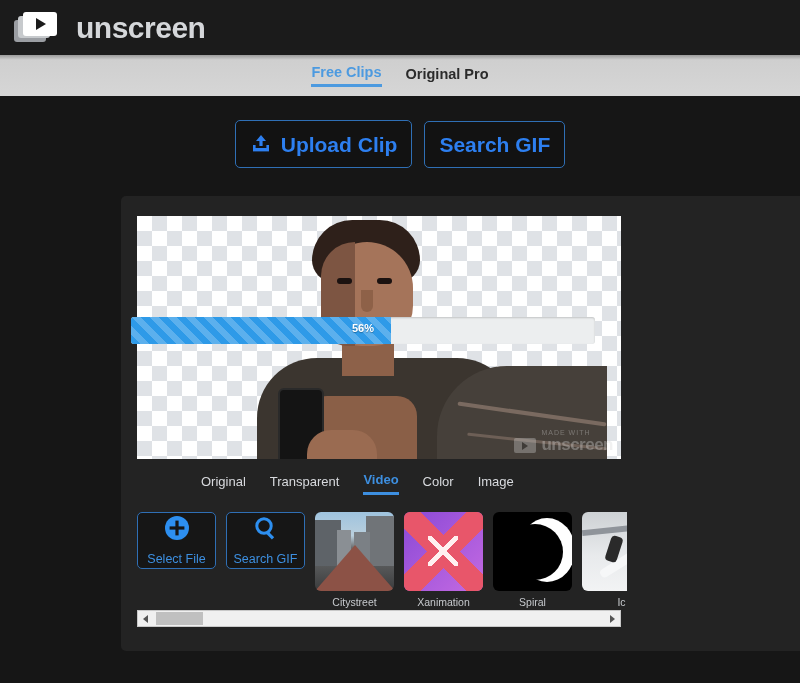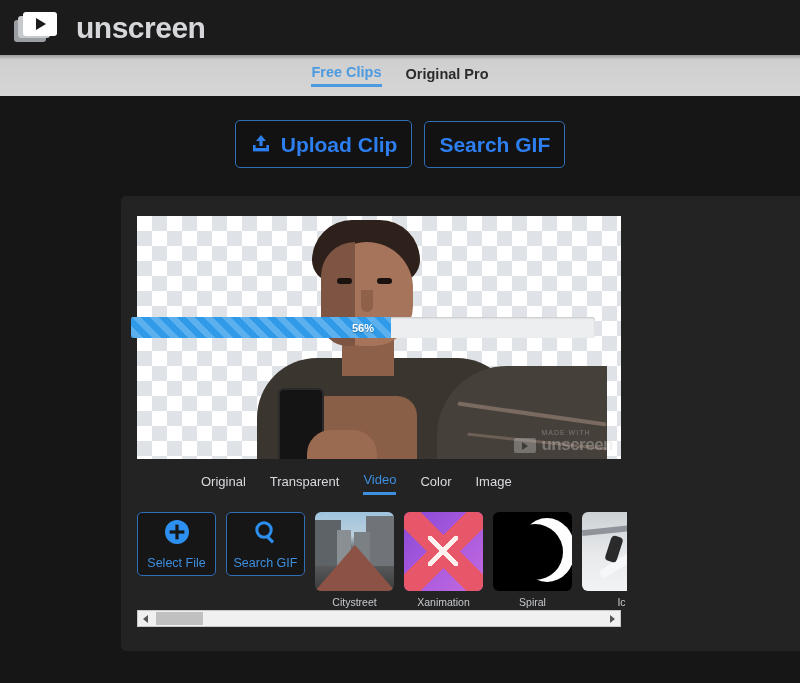--- a/index.html
+++ b/index.html
@@ -203,21 +203,21 @@
     content: ""; position: absolute; left: 8px; top: 4px;
     border-left: 6px solid #333; border-top: 4px solid transparent; border-bottom: 4px solid transparent;
   }
   .watermark .wm-texts { display: flex; flex-direction: column; line-height: 1; }
   .watermark .wm-made { font-size: 7px; color: #d8d8d8; letter-spacing: 1px; }
   .watermark .wm-name { font-size: 17px; color: #d8d8d8; font-weight: bold; letter-spacing: -0.5px; }
 
   .progress-outer {
     position: absolute;
     left: 10px; top: 121px;
-    width: 464px; height: 21px;
+    width: 464px; height: 27px;
     background: #eceeef;
     border-radius: 3px;
     box-shadow: inset 0 1px 2px rgba(0,0,0,.18);
     overflow: hidden;
   }
   .progress-fill {
     height: 100%;
     width: 56%;
     background-color: #2e9ae8;
     background-image: linear-gradient(45deg,
@@ -244,33 +244,33 @@
     gap: 24px;
   }
   .modetabs .mtab {
     color: #d8dade;
     font-size: 13px;
     padding-bottom: 5px;
     cursor: pointer;
   }
   .modetabs .mtab.active {
     color: #3d8fe0;
-    font-weight: normal;
+    font-weight: bold;
     border-bottom: 3px solid #3d8fe0;
   }
 
   
   .strip {
     position: absolute; left: 16px; top: 316px;
     width: 490px; height: 100px;
     display: flex; align-items: flex-start; gap: 10px;
     overflow: hidden;
   }
   .pickbox {
-    width: 79px; height: 64px;
+    width: 79px; height: 57px;
     border: 1px solid #2f6fb5;
     border-radius: 5px;
     background: #161616;
     display: flex; flex-direction: column;
     align-items: center; justify-content: center;
     gap: 8px;
     color: #3d8fe0;
     font-size: 12.5px;
     cursor: pointer;
     flex: 0 0 auto;

